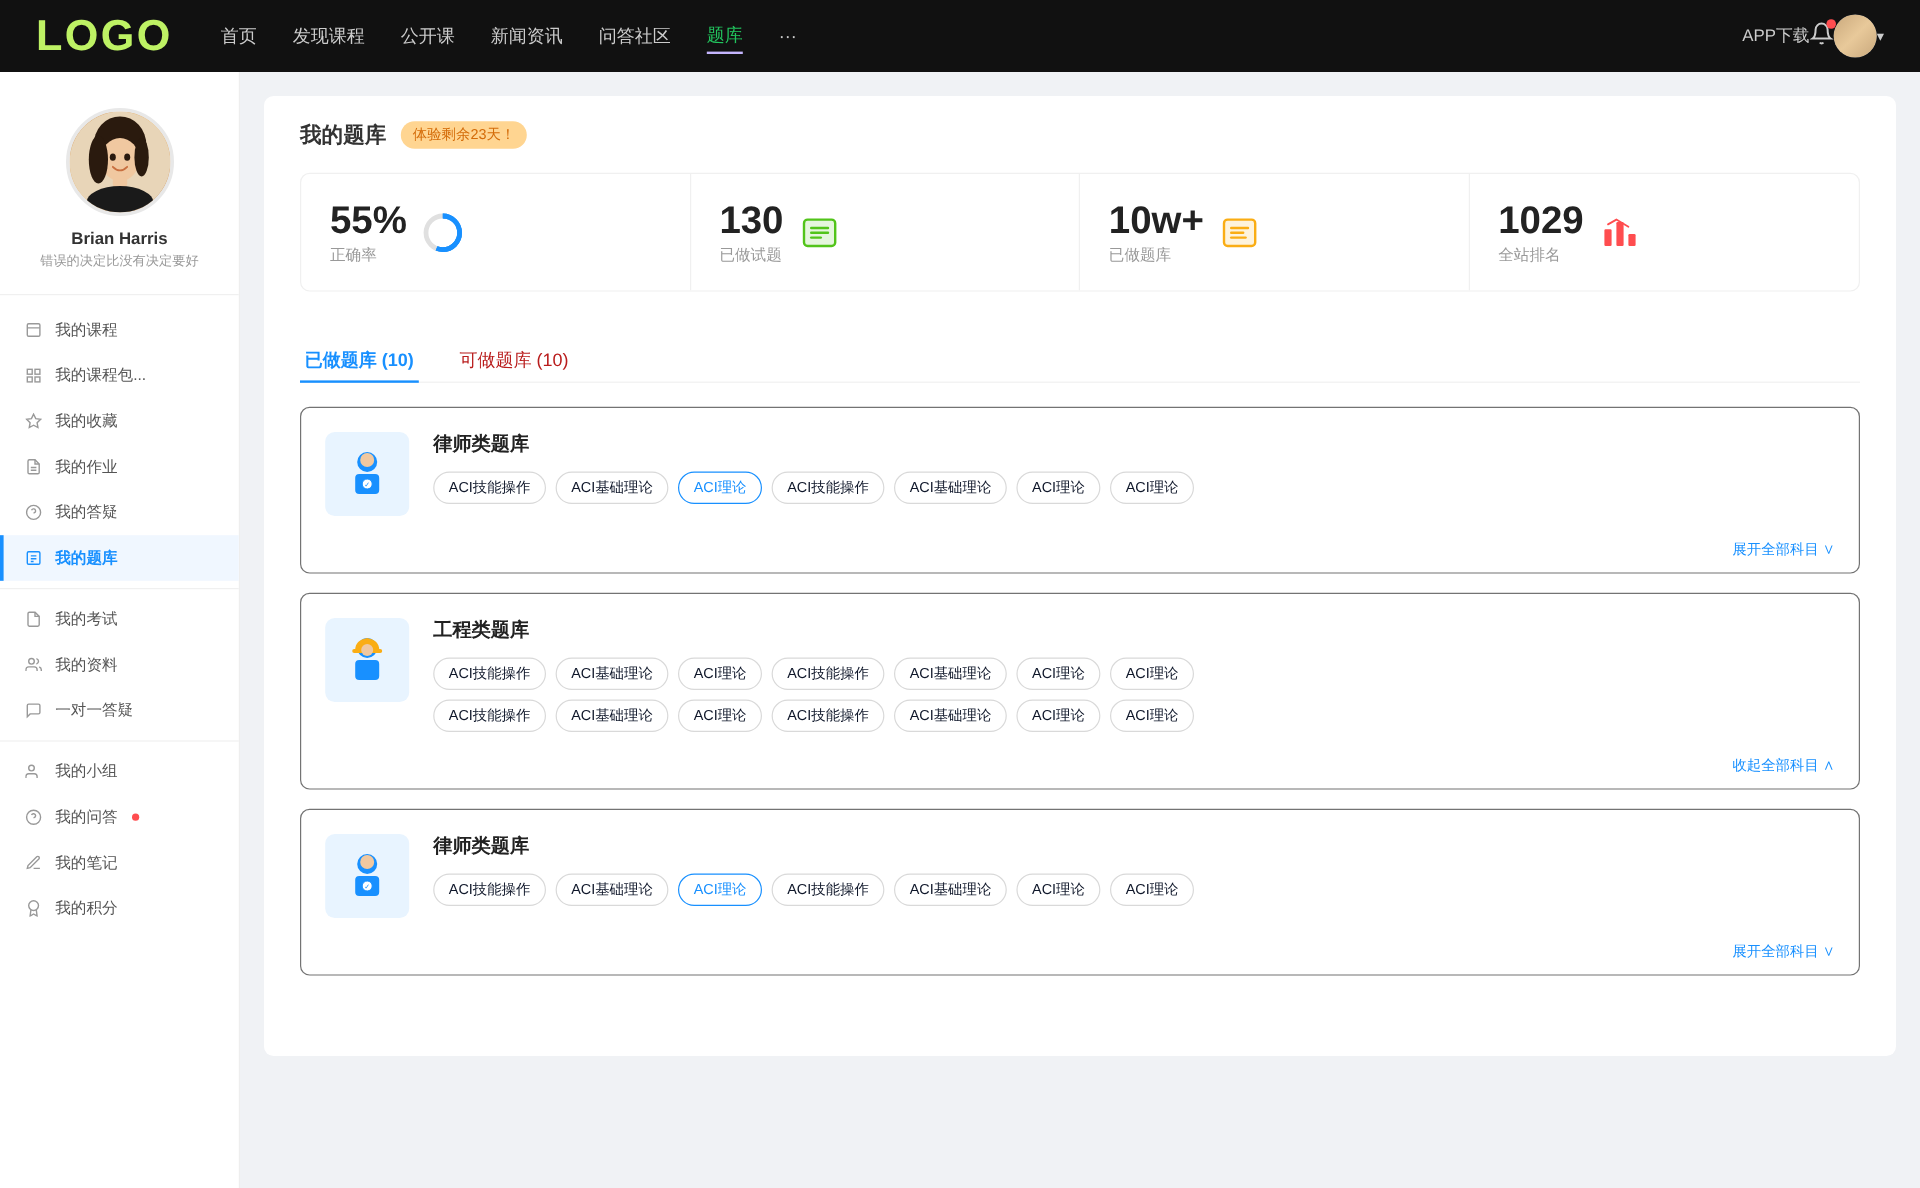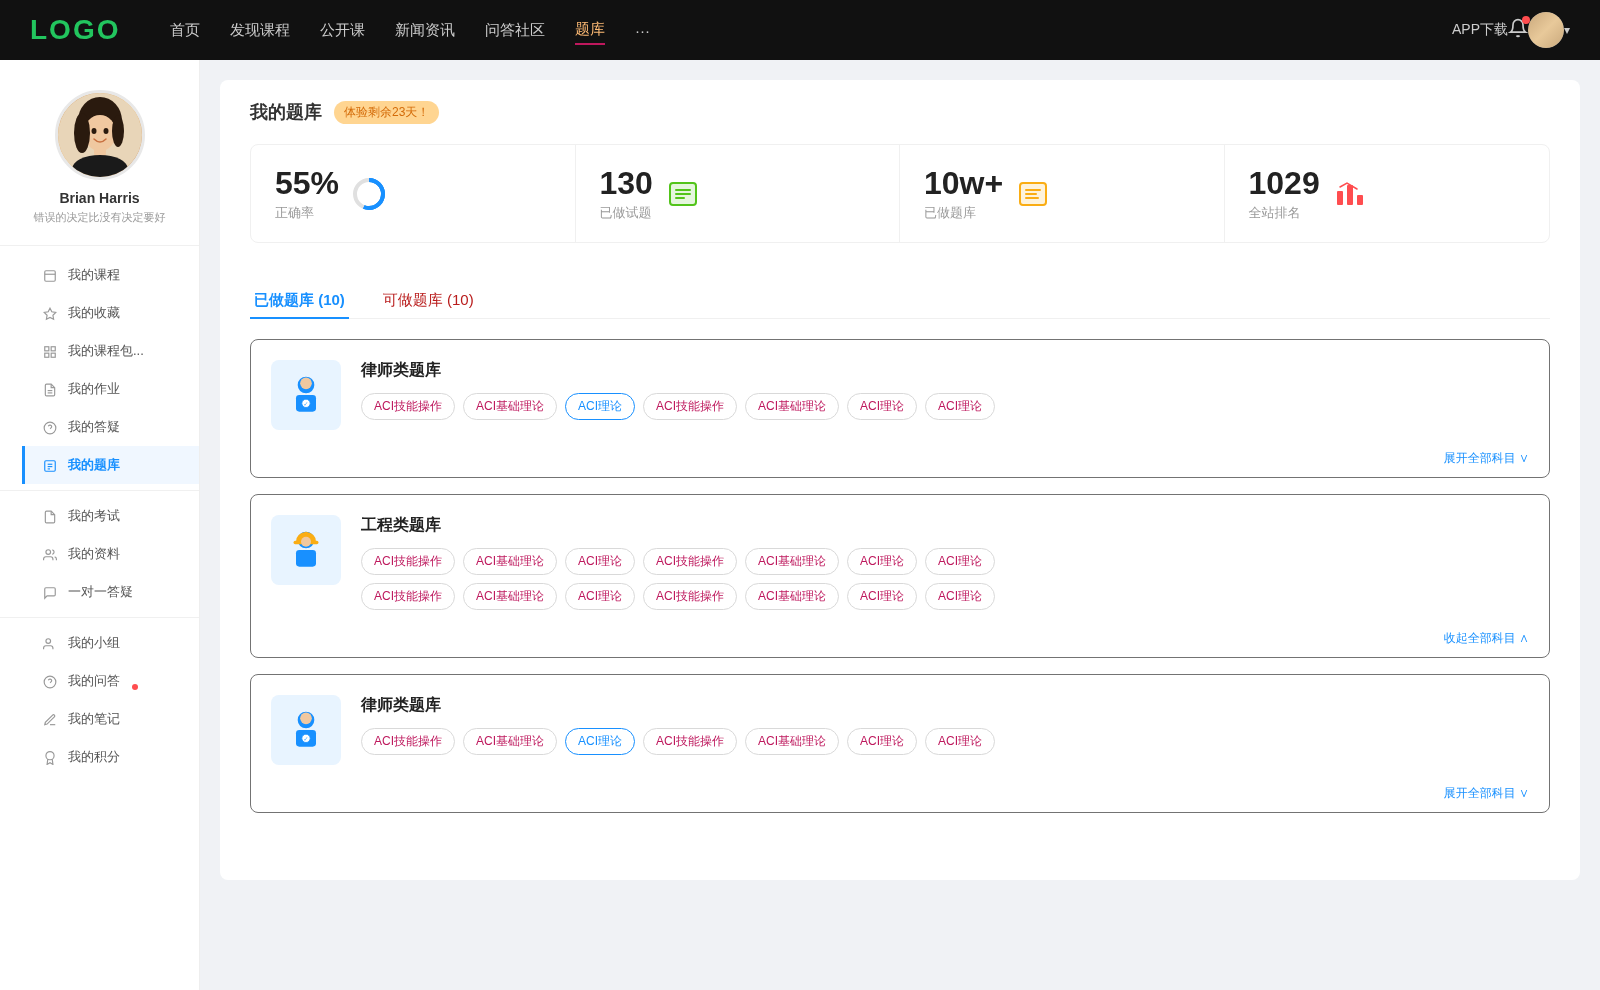--- a/index.html
+++ b/index.html
@@ -8,43 +8,43 @@
     
     .navbar {
       background: #111;
       height: 60px;
       display: flex;
       align-items: center;
       padding: 0 30px;
       position: relative;
     }
     .navbar-logo {
-      color: #22c55e;
-      font-size: 28px;
+      color: #bef264;
+      font-size: 36px;
       font-weight: bold;
       letter-spacing: 2px;
       margin-right: 40px;
       min-width: 100px;
     }
     .navbar-nav {
       display: flex;
       gap: 30px;
       flex: 1;
       align-items: center;
     }
     .navbar-nav .nav-item {
       color: #ccc;
       font-size: 15px;
       cursor: pointer;
       padding: 4px 0;
       position: relative;
     }
     .navbar-nav .nav-item.active {
-      color: #fdba74;
-      border-bottom: 2px solid #be185d;
+      color: #22c55e;
+      border-bottom: 2px solid #c4b5fd;
     }
     .navbar-right {
       display: flex;
       align-items: center;
       color: white;
     }
     .nav-app-download {
       font-size: 14px;
       color: #ccc;
       cursor: pointer;
@@ -114,28 +114,27 @@
     .profile-motto {
       font-size: 11px;
       color: #999;
       text-align: center;
     }
     .sidebar-menu {
       padding: 10px 0;
     }
     .sidebar-item {
       display: flex;
-      align-items: flex-end;
+      align-items: center;
       padding: 10px 20px;
       cursor: pointer;
       font-size: 13px;
       color: #555;
       position: relative;
       gap: 10px;
-      margin-left: 22px;
     }
     .sidebar-item.active {
       color: #1890ff;
       background: #f0f7ff;
     }
     .sidebar-item.active::before {
       content: '';
       position: absolute;
       left: 0; top: 0; bottom: 0;
       width: 3px;
@@ -295,21 +294,21 @@
       display: flex;
       flex-wrap: wrap;
       gap: 8px;
       align-items: center;
     }
     .bank-tag {
       padding: 4px 12px;
       border: 1px solid #d9d9d9;
       border-radius: 14px;
       font-size: 12px;
-      color: #be185d;
+      color: #0f172a;
       cursor: pointer;
     }
     .bank-tag.selected {
       border-color: #1890ff;
       color: #1890ff;
     }
     .bank-expand {
       color: #1890ff;
       font-size: 12px;
       cursor: pointer;
@@ -398,35 +397,35 @@
           <svg width="14" height="14" viewBox="0 0 24 24" fill="none" stroke="currentColor" stroke-width="2">
               <rect x="3" y="3" width="18" height="18" rx="2"></rect>
               <line x1="3" y1="9" x2="21" y2="9"></line>
             </svg>
         </span>
         <span>我的课程</span>
       </div>
       <div class="sidebar-item">
         <span class="sidebar-icon">
           <svg width="14" height="14" viewBox="0 0 24 24" fill="none" stroke="currentColor" stroke-width="2">
-              <polygon points="12 2 15.09 8.26 22 9.27 17 14.14 18.18 21.02 12 17.77 5.82 21.02 7 14.14 2 9.27 8.91 8.26 12 2"></polygon>
-            </svg>
-        </span>
-        <span>我的收藏</span>
-      </div>
-      <div class="sidebar-item">
-        <span class="sidebar-icon">
-          <svg width="14" height="14" viewBox="0 0 24 24" fill="none" stroke="currentColor" stroke-width="2">
               <rect x="3" y="3" width="7" height="7"></rect>
               <rect x="14" y="3" width="7" height="7"></rect>
               <rect x="3" y="14" width="7" height="7"></rect>
               <rect x="14" y="14" width="7" height="7"></rect>
             </svg>
         </span>
         <span>我的课程包...</span>
+      </div>
+      <div class="sidebar-item">
+        <span class="sidebar-icon">
+          <svg width="14" height="14" viewBox="0 0 24 24" fill="none" stroke="currentColor" stroke-width="2">
+              <polygon points="12 2 15.09 8.26 22 9.27 17 14.14 18.18 21.02 12 17.77 5.82 21.02 7 14.14 2 9.27 8.91 8.26 12 2"></polygon>
+            </svg>
+        </span>
+        <span>我的收藏</span>
       </div>
       <div class="sidebar-item">
         <span class="sidebar-icon">
           <svg width="14" height="14" viewBox="0 0 24 24" fill="none" stroke="currentColor" stroke-width="2">
               <path d="M14 2H6a2 2 0 0 0-2 2v16a2 2 0 0 0 2 2h12a2 2 0 0 0 2-2V8z"></path>
               <polyline points="14 2 14 8 20 8"></polyline>
               <line x1="16" y1="13" x2="8" y2="13"></line>
               <line x1="16" y1="17" x2="8" y2="17"></line>
             </svg>
         </span>

